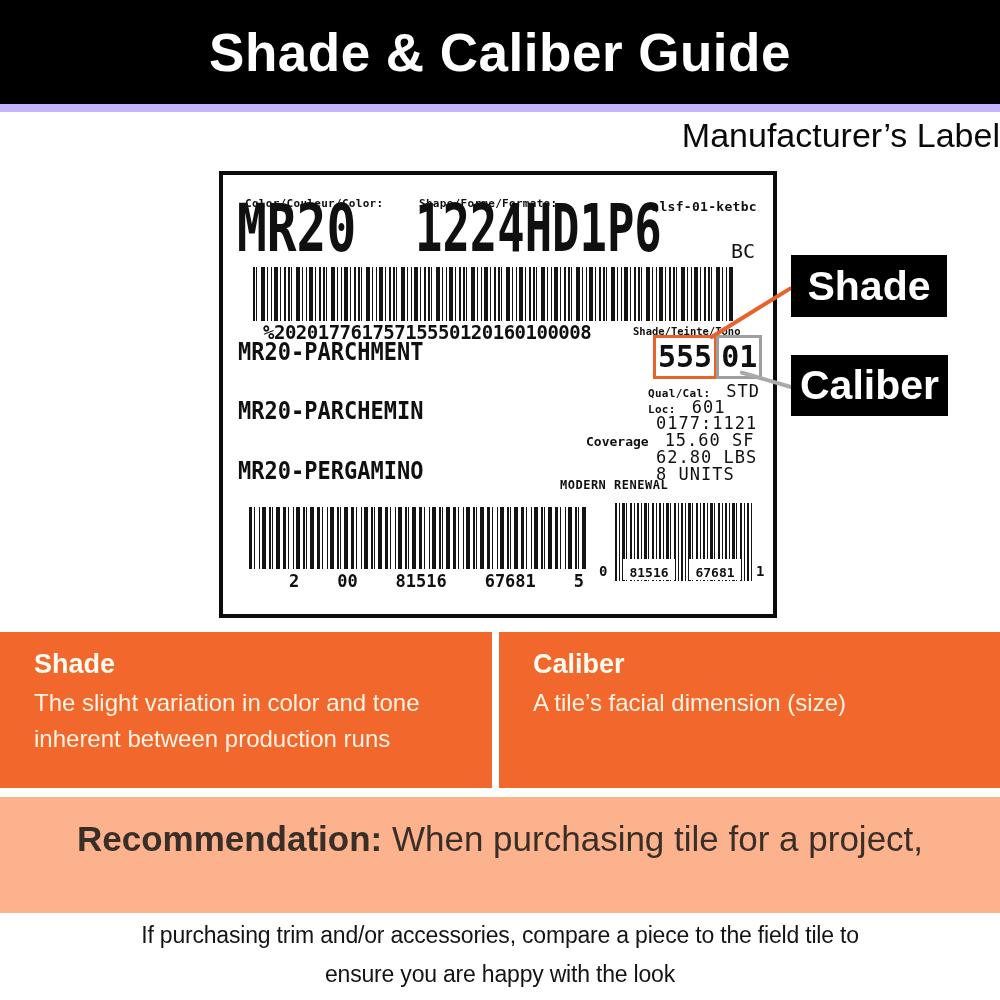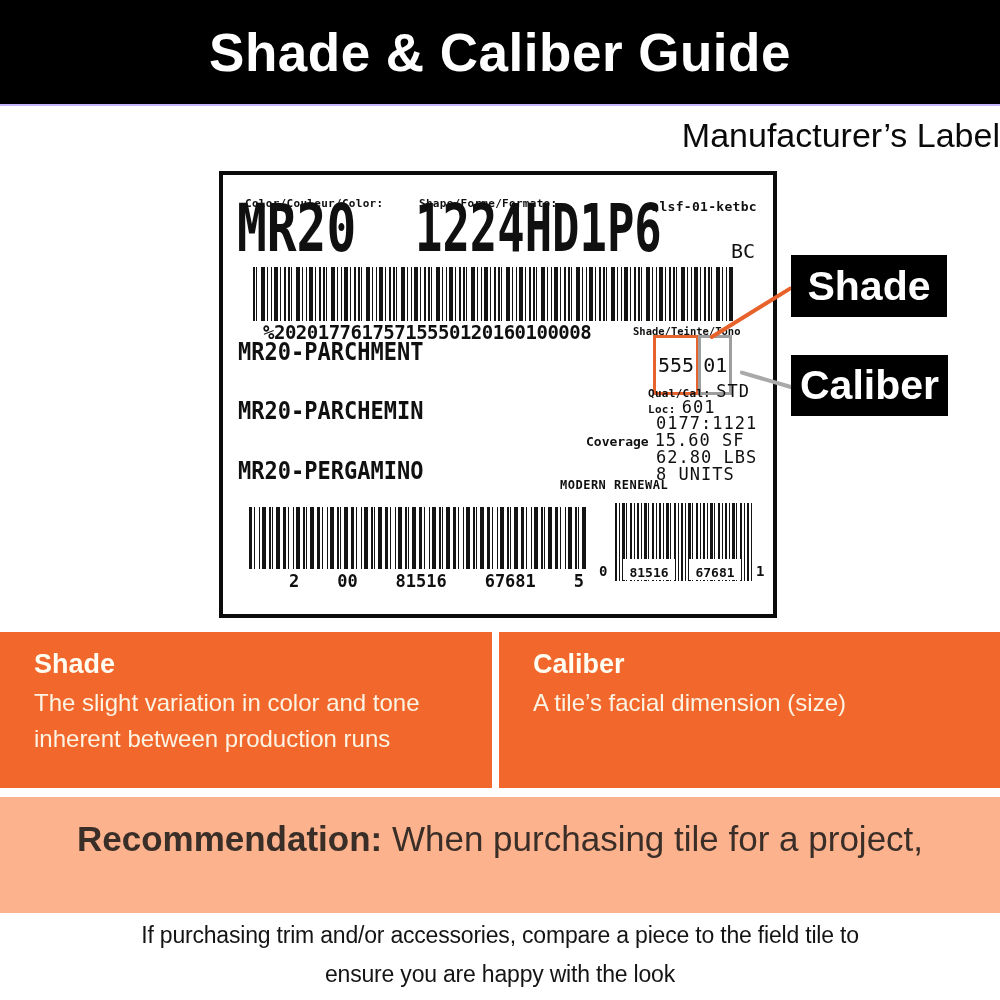--- a/index.html
+++ b/index.html
@@ -3,58 +3,58 @@
 <meta charset="utf-8">
 <style>
   html,body { margin:0; padding:0; background:#ffffff; }
   body { width:1000px; height:1000px; position:relative; overflow:hidden;
          font-family:"Liberation Sans", sans-serif; }
   .page { position:absolute; inset:0; width:1000px; height:1000px; background:#fff; }
   .abs { position:absolute; white-space:nowrap; }
 
   
   .titlebar { position:absolute; left:0; top:0; width:1000px; height:104px;
-              background:#000; border-bottom:2px solid #c4b5fd;
+              background:#000; border-bottom:8px solid #c4b5fd;
               display:flex; align-items:center; justify-content:center; }
   .titlebar h1 { margin:0; color:#fff; font-size:53px; font-weight:bold; letter-spacing:.5px; }
   .subtitle { position:absolute; left:0; top:116px; width:1000px; margin:0;
               text-align:right; font-size:34px; font-weight:normal; color:#0a0a0a; }
 
   
   .label { position:absolute; left:219px; top:171px; width:558px; height:447px;
            box-sizing:border-box; background:#fff; border:4px solid #0b0b0b;
            font-family:"DejaVu Sans Mono", monospace; color:#101010; }
   .fld   { font-size:11px; font-weight:bold; letter-spacing:.3px; }
   .fld-xs{ font-size:10.5px; font-weight:bold; }
   .big-code { font-size:66px; font-weight:bold; line-height:1; transform-origin:0 0; }
   .squeeze-a { transform:scaleX(.75); }
   .squeeze-b { transform:scaleX(.69); }
   .pname { font-size:22px; font-weight:bold; transform:scaleY(1.15); transform-origin:0 0; }
   .val   { font-size:17px; letter-spacing:1px; }
-  .row   { display:flex; align-items:baseline; gap:6px; }
+  .row   { display:flex; align-items:baseline; gap:16px; }
   .digline { font-size:19px; font-weight:bold; letter-spacing:-.5px;text-align:center; }
 
   .barcode { background-repeat:repeat-x; background-size:auto 100%; }
   .bc-a { background-image:repeating-linear-gradient(90deg,
       #141414 0 2px, transparent 2px 3px, #141414 3px 4px, transparent 4px 8px,
       #141414 8px 12px, transparent 12px 14px, #141414 14px 15px, transparent 15px 18px,
       #141414 18px 19px, transparent 19px 21px, #141414 21px 25px, transparent 25px 27px,
       #141414 27px 28px, transparent 28px 31px, #141414 31px 33px, transparent 33px 35px); }
   .bc-b { background-image:repeating-linear-gradient(90deg,
       #141414 0 3px, transparent 3px 5px, #141414 5px 6px, transparent 6px 10px,
       #141414 10px 11px, transparent 11px 13px, #141414 13px 17px, transparent 17px 20px,
       #141414 20px 22px, transparent 22px 23px, #141414 23px 24px, transparent 24px 27px,
       #141414 27px 31px, transparent 31px 34px); }
   .bc-c { background-image:repeating-linear-gradient(90deg,
       #141414 0 2px, transparent 2px 4px, #141414 4px 5px, transparent 5px 7px,
       #141414 7px 10px, transparent 10px 11px, #141414 11px 12px, transparent 12px 15px,
       #141414 15px 17px, transparent 17px 19px, #141414 19px 20px, transparent 20px 22px); }
 
   .sc-wrap { position:absolute; left:430px; top:160px; display:flex; align-items:stretch; }
-  .sc-num  { font-size:20px; font-weight:normal; line-height:1; padding:17px 2px; }
+  .sc-num  { font-size:30px; font-weight:bold; line-height:1; padding:4px 2px; }
   .sc-shade   { border:3px solid var(--shade_box_border,#E8632C); }
   .sc-caliber { border:3px solid var(--caliber_box_border,#9E9E9E); margin-left:-1px; }
 
   .upc-patch { position:absolute; background:#fff; height:21px; top:56px;
                display:flex; align-items:flex-end; justify-content:center;
                font-size:13px; font-weight:bold; }
   .upc-end { font-size:14px; font-weight:bold; }
 
   
   .conn { position:absolute; height:4px; transform-origin:0 50%; border-radius:2px; }

